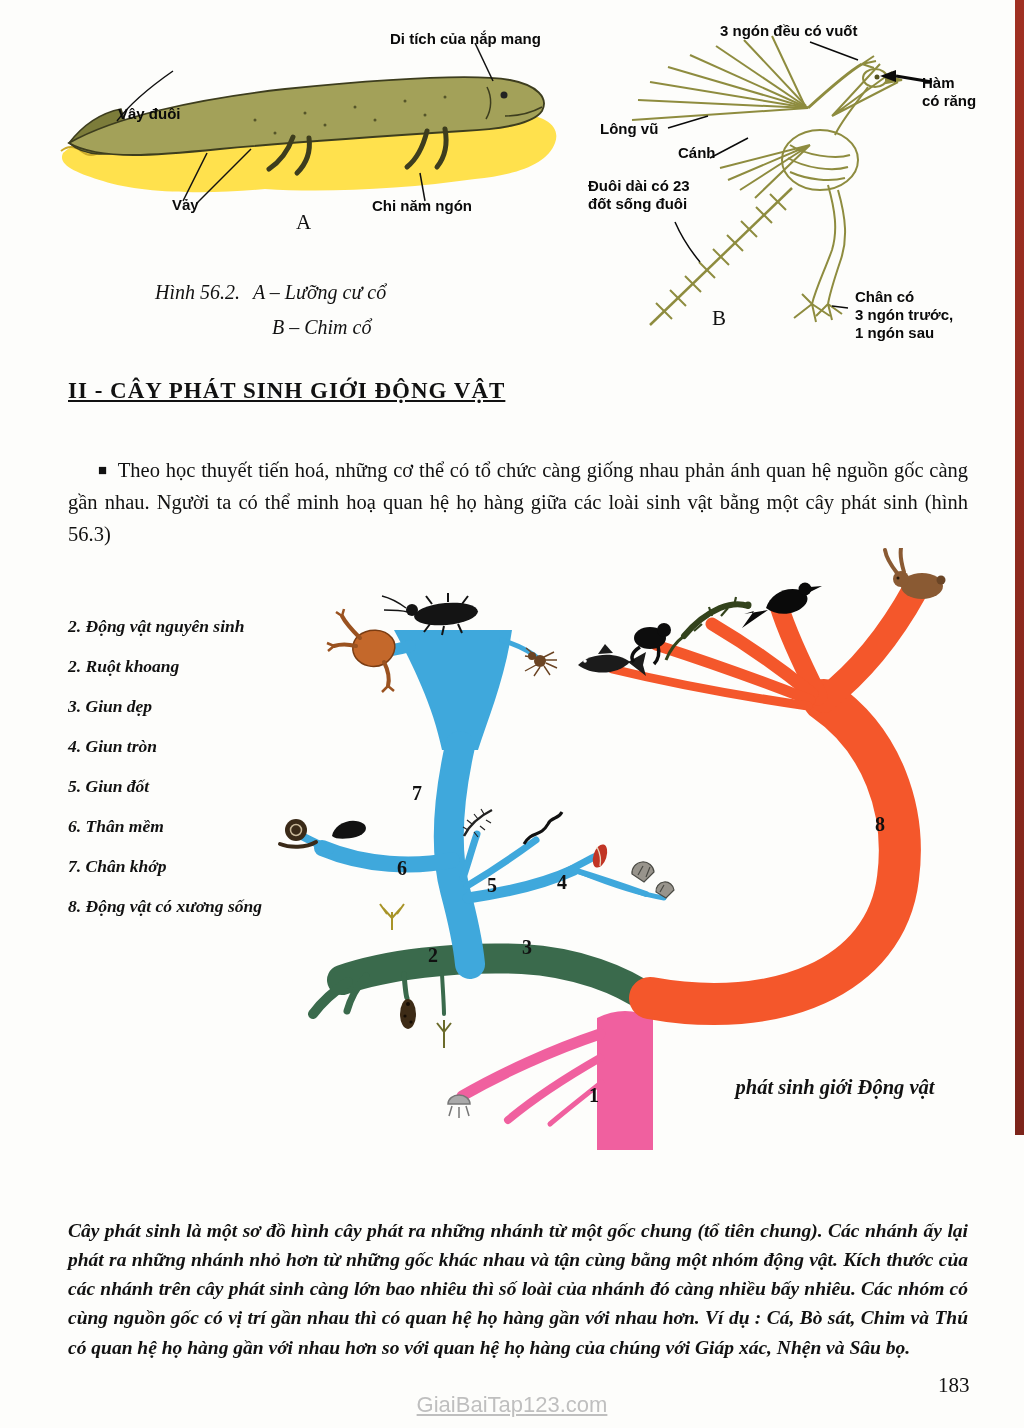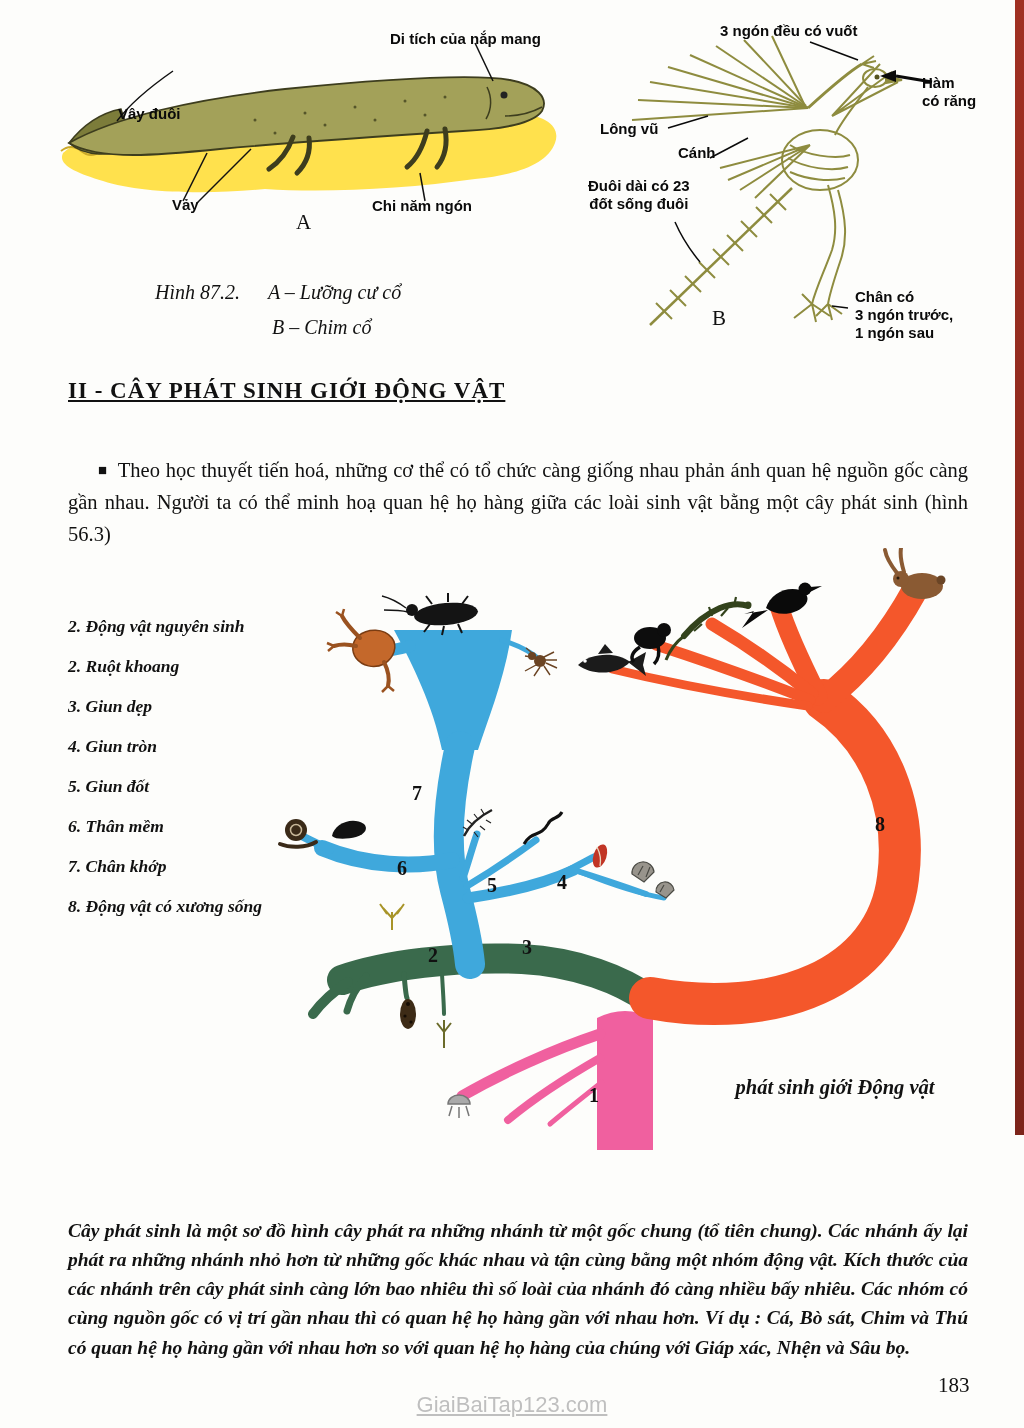--- a/index.html
+++ b/index.html
@@ -135,30 +135,30 @@
 <div class="fig-label" style="left:390px;top:30px;">Di tích của nắp mang</div>
 <div class="fig-label" style="left:172px;top:196px;">Vảy</div>
 <div class="fig-letter" style="left:296px;top:210px;">A</div>
 <div class="fig-label" style="left:372px;top:197px;">Chi năm ngón</div>
 
 <div class="fig-label" style="left:720px;top:22px;">3 ngón đều có vuốt</div>
 <div class="fig-label ml" style="left:922px;top:74px;">Hàm
 có răng</div>
 <div class="fig-label" style="left:600px;top:120px;">Lông vũ</div>
 <div class="fig-label" style="left:678px;top:144px;">Cánh</div>
-<div class="fig-label ml" style="left:588px;top:177px;text-align:center;">Đuôi dài có 23
+<div class="fig-label ml" style="left:588px;top:177px;">Đuôi dài có 23
 đốt sống đuôi</div>
 <div class="fig-letter" style="left:712px;top:306px;">B</div>
 <div class="fig-label ml" style="left:855px;top:288px;">Chân có
 3 ngón trước,
 1 ngón sau</div>
 
 <div class="caption" style="left:155px;top:281px;">
-  <span>Hình 87.2.</span>
-  <span style="margin-left:23px;">A – Lưỡng cư cổ</span>
+  <span>Hình 56.2.</span>
+  <span style="margin-left:8px;">A – Lưỡng cư cổ</span>
 </div>
 <div class="caption" style="left:272px;top:316px;">B – Chim cổ</div>
 
 <div class="heading">II - CÂY PHÁT SINH GIỚI ĐỘNG VẬT</div>
 
 <p class="intro"><span class="sq">■</span><span>Theo học thuyết tiến hoá, những cơ thể có tổ chức càng giống nhau phản ánh quan hệ nguồn gốc càng gần nhau. Người ta có thể minh hoạ quan hệ họ hàng giữa các loài sinh vật bằng một cây phát sinh (hình  56.3)</span></p>
 
 <svg class="abs" style="left:0;top:548px;" width="1024" height="645" viewBox="0 0 1024 645">
 
   <path d="M597,602 L597,470 Q625,456 653,470 L653,602 Z" stroke="none" fill="#F0609F"></path>

